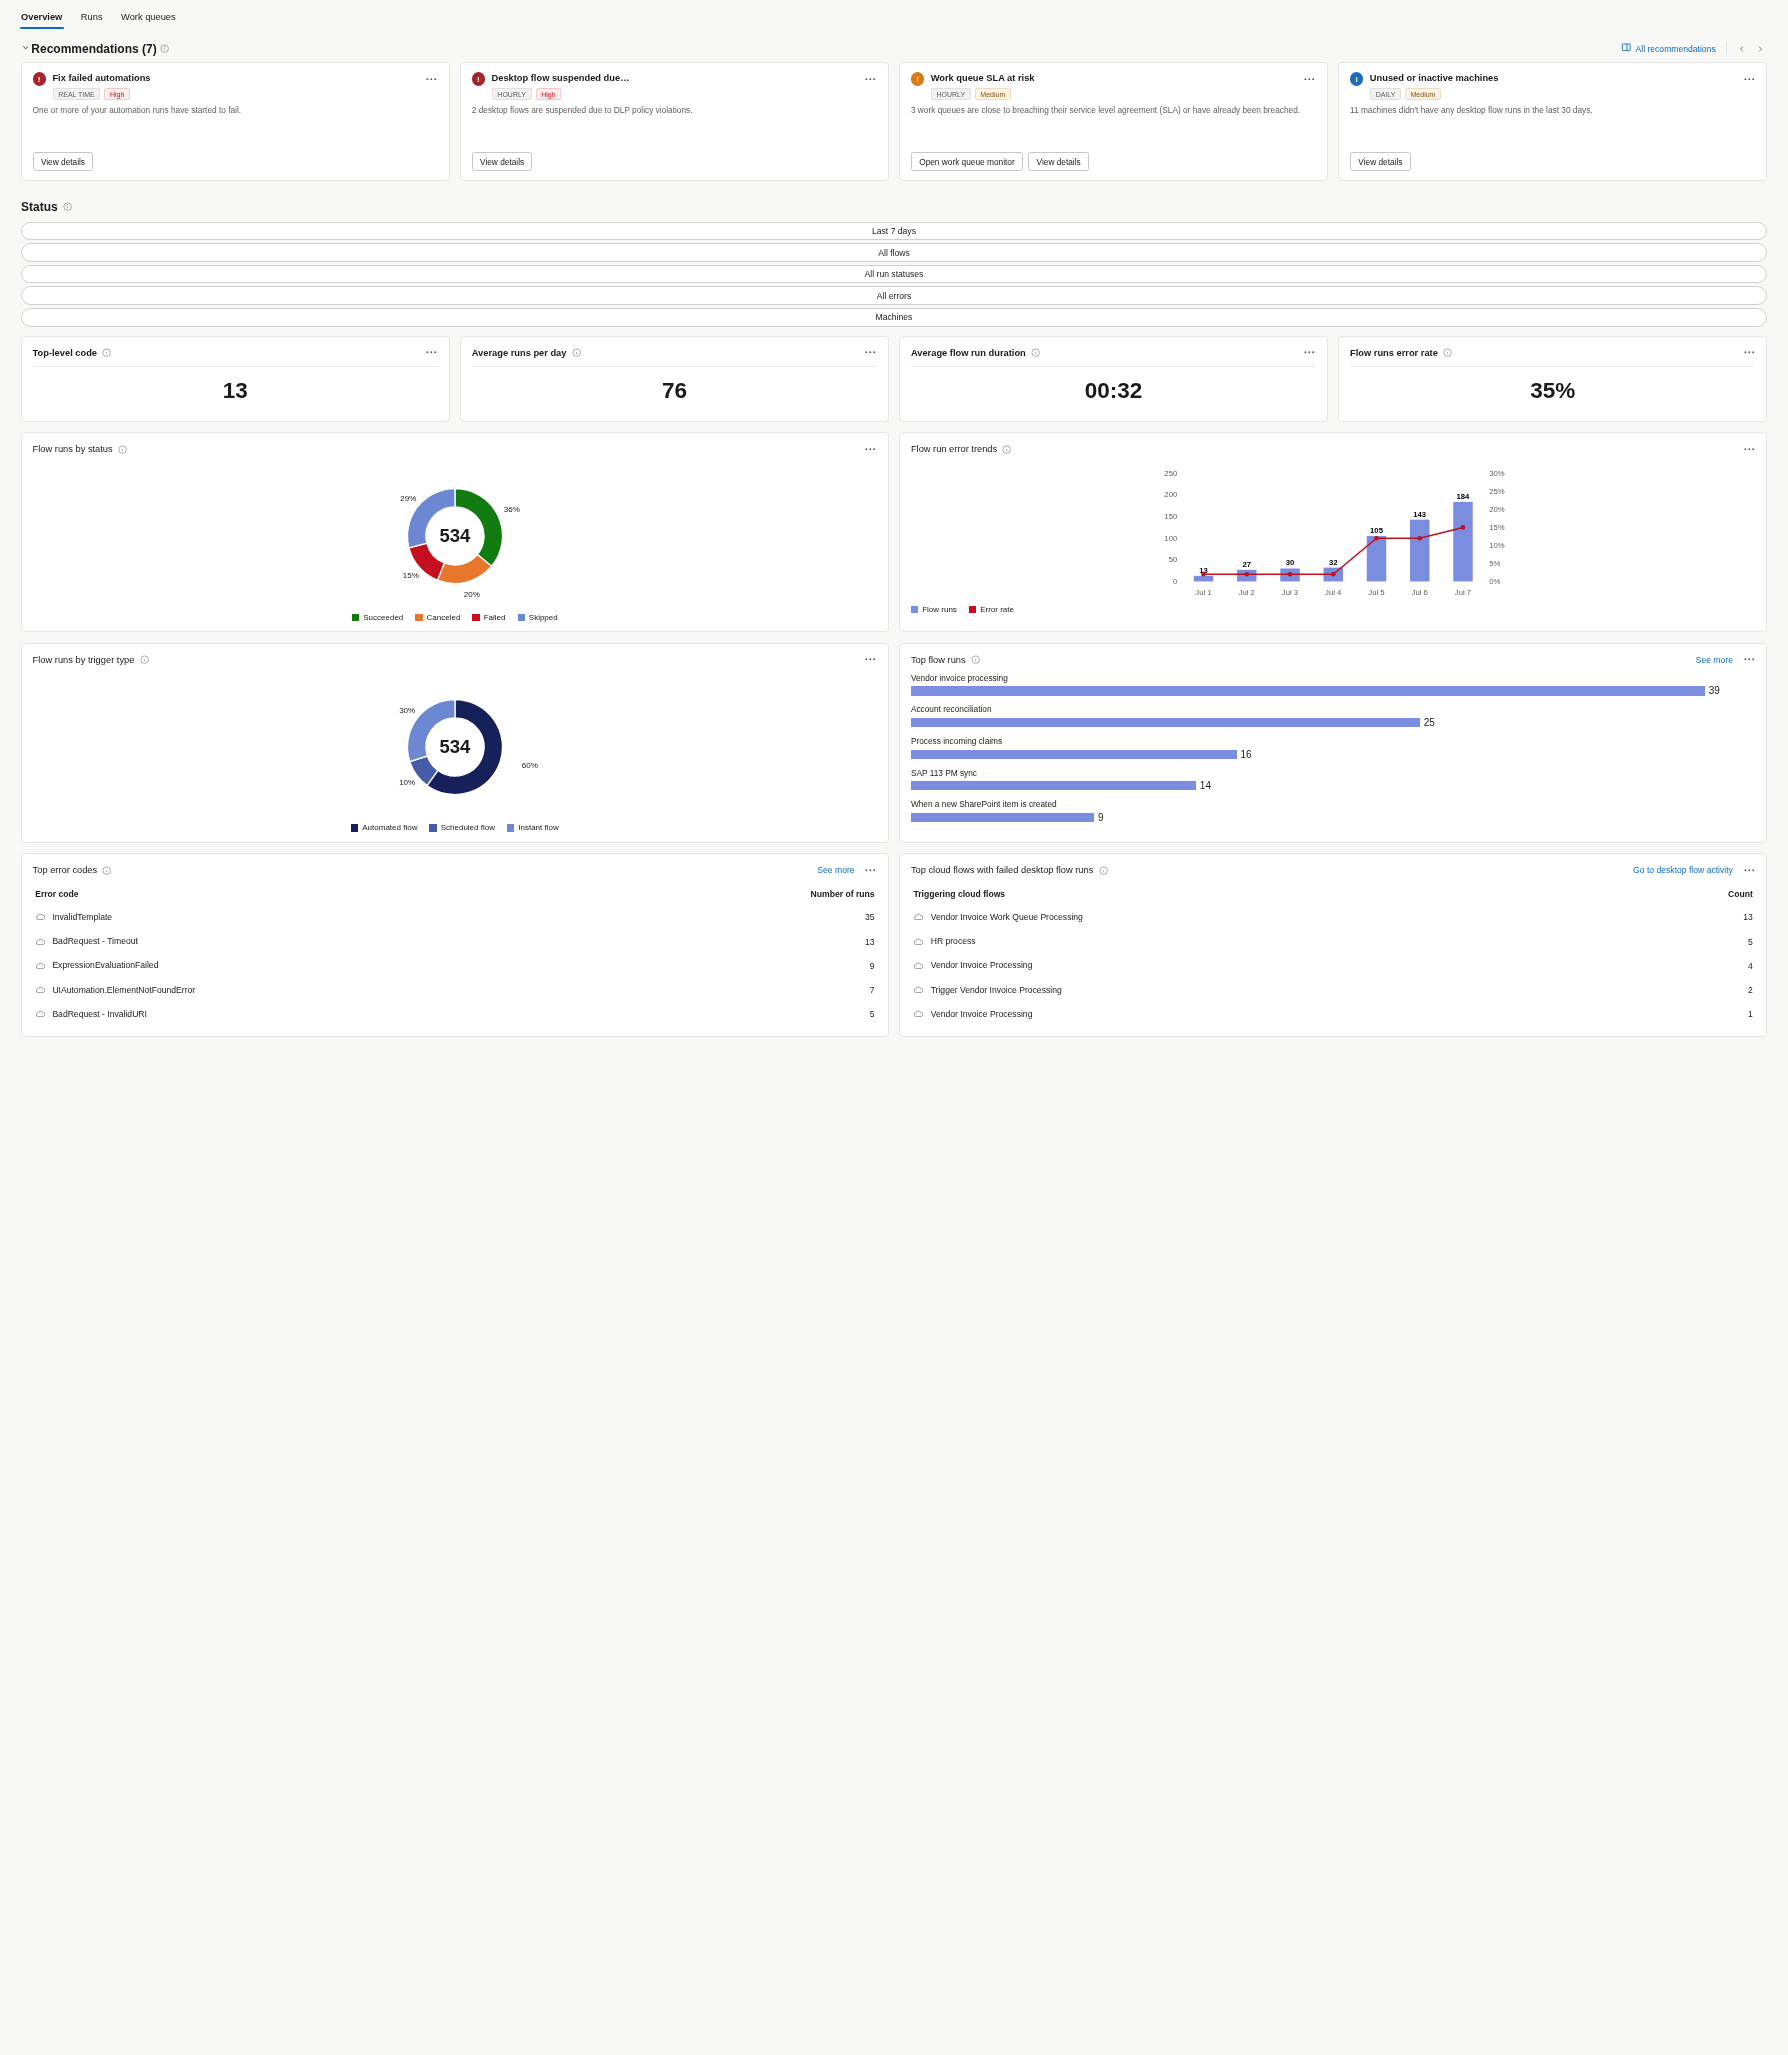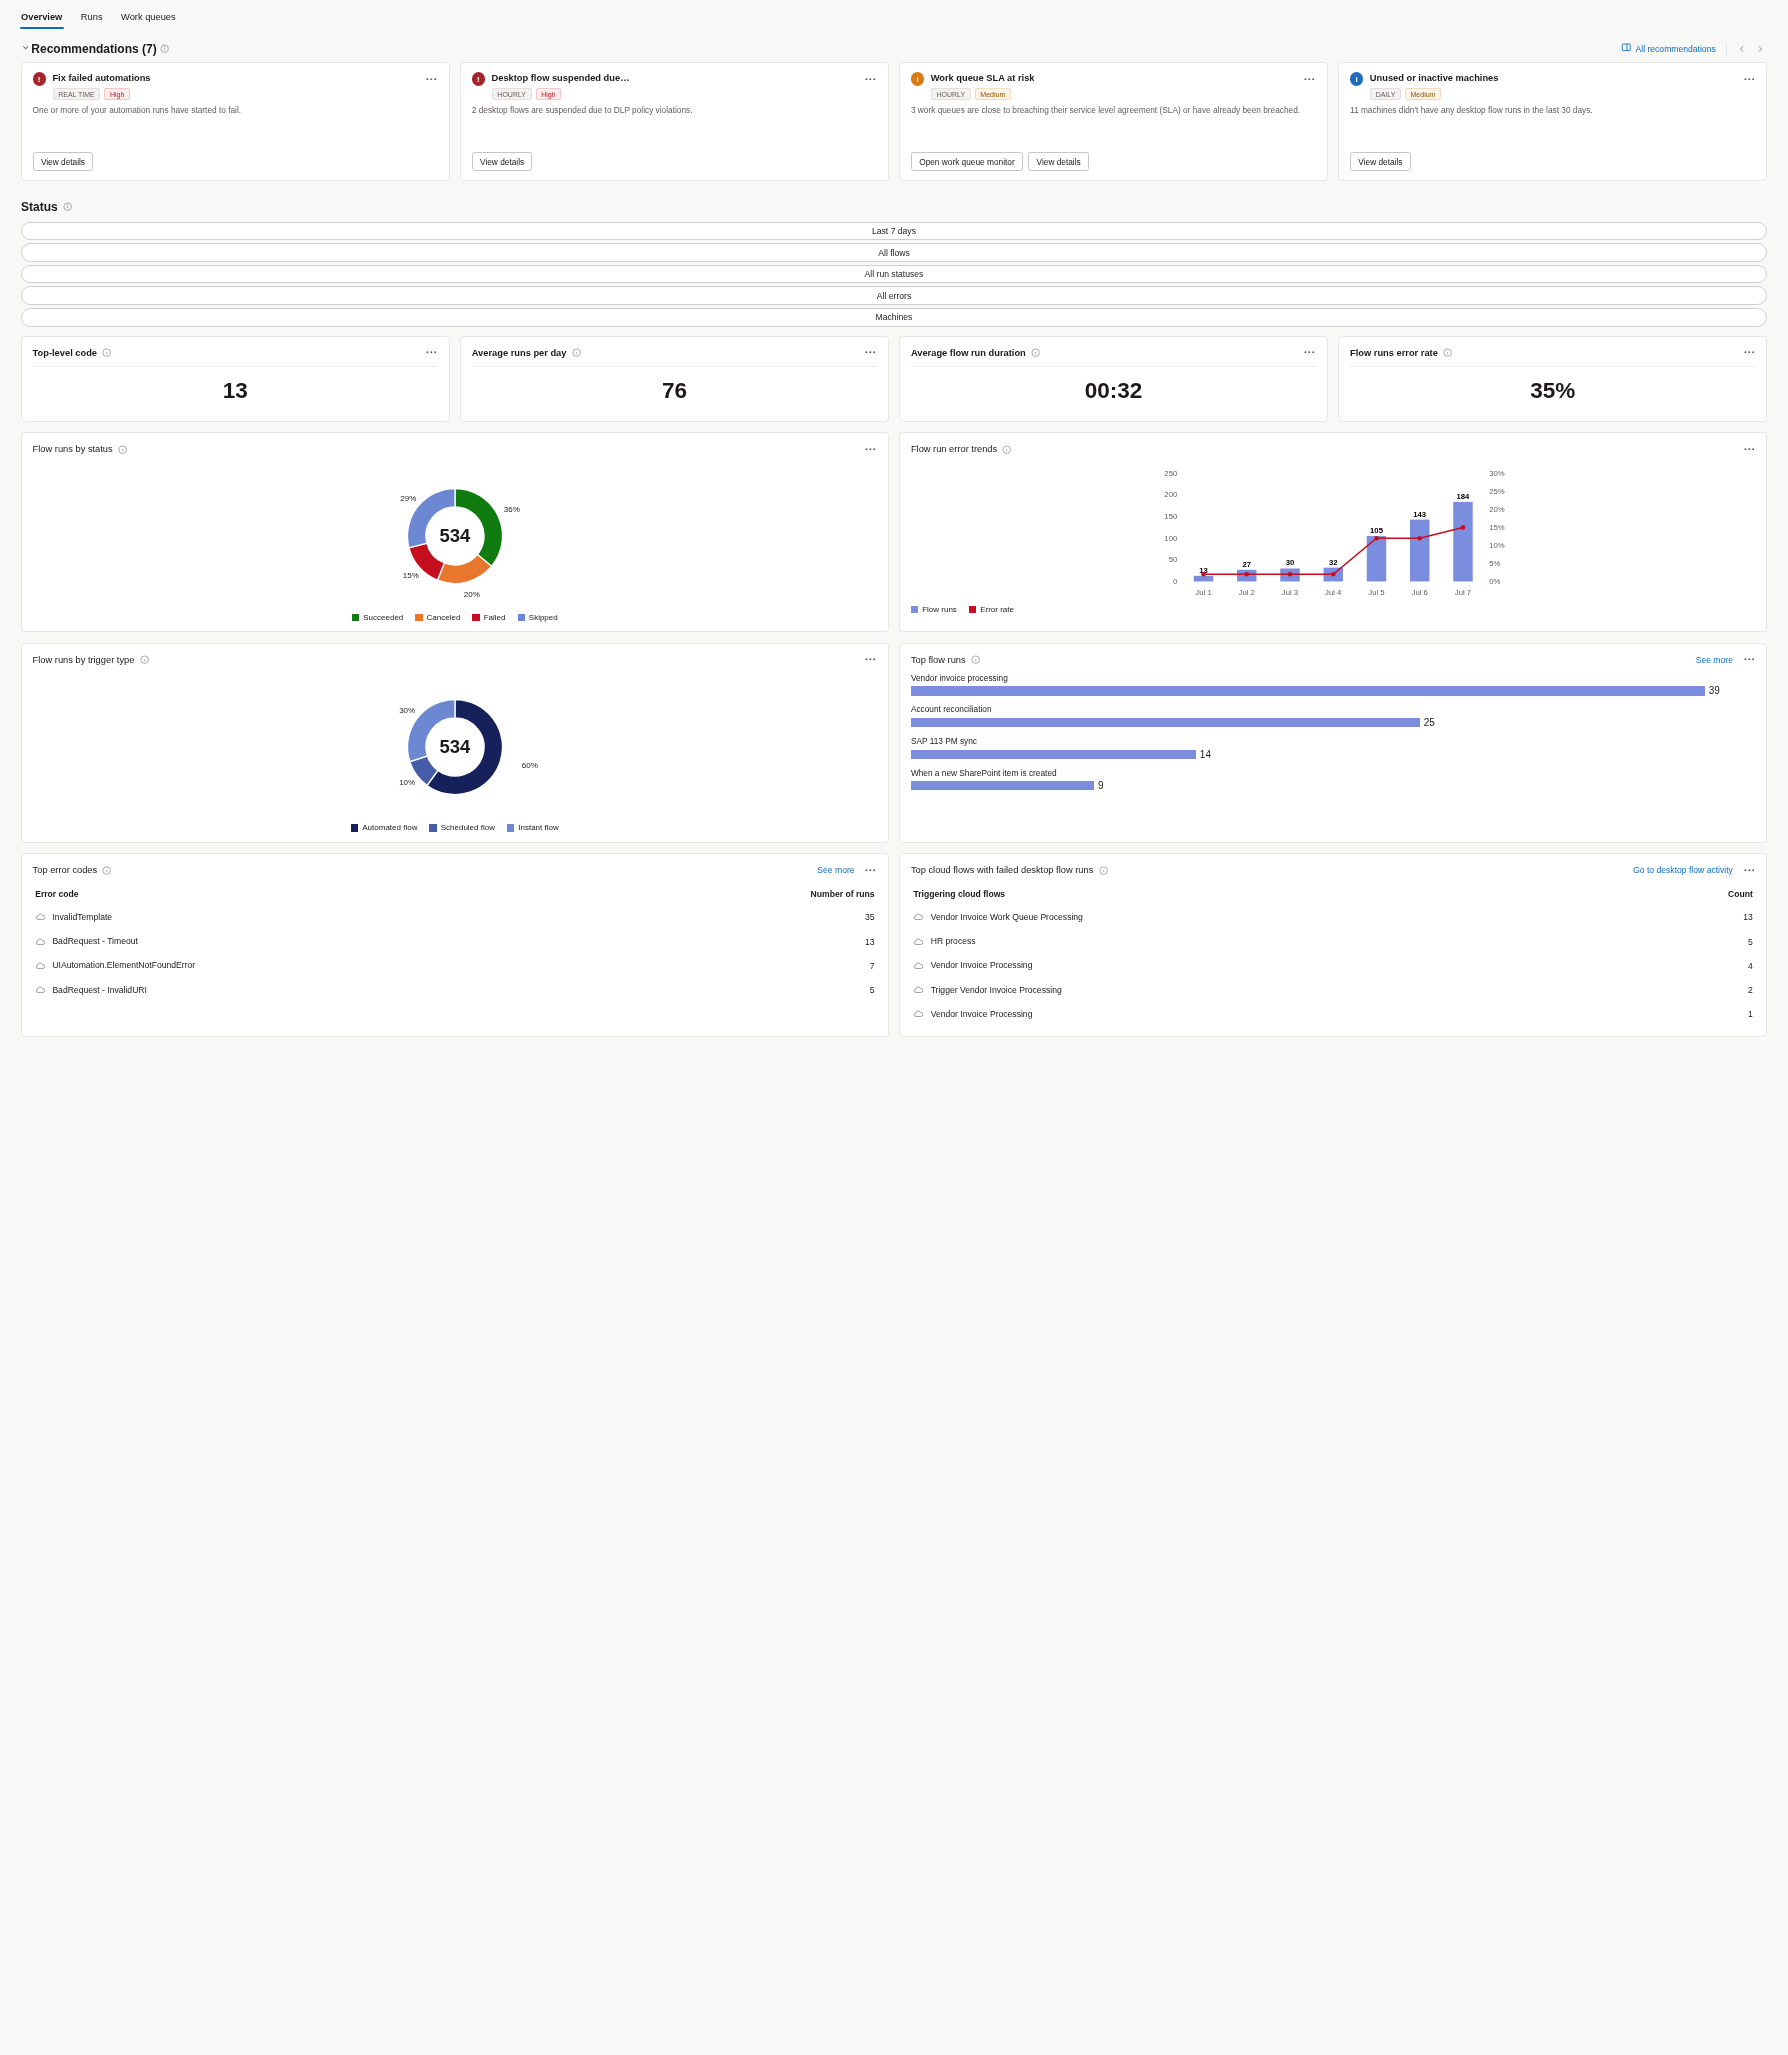--- a/index.html
+++ b/index.html
@@ -628,20 +628,27 @@
           </div>
         </div>
         <div class="hbar-item">
           <div class="hbar-label">Account reconciliation</div>
           <div class="hbar-track">
             <div class="hbar-fill" style="width: 60.2564%;"></div>
             <span class="hbar-val">25</span>
           </div>
         </div>
         <div class="hbar-item">
+          <div class="hbar-label">Process incoming claims</div>
+          <div class="hbar-track">
+            <div class="hbar-fill" style="width: 38.5641%;"></div>
+            <span class="hbar-val">16</span>
+          </div>
+        </div>
+        <div class="hbar-item">
           <div class="hbar-label">SAP 113 PM sync</div>
           <div class="hbar-track">
             <div class="hbar-fill" style="width: 33.7436%;"></div>
             <span class="hbar-val">14</span>
           </div>
         </div>
         <div class="hbar-item">
           <div class="hbar-label">When a new SharePoint item is created</div>
           <div class="hbar-track">
             <div class="hbar-fill" style="width: 21.6923%;"></div>
@@ -697,20 +704,28 @@
                   <path d="M7 17a4 4 0 0 1 0-8 5 5 0 0 1 9.6-1.5A4 4 0 0 1 18 17H7z"></path>
                 </svg>
               </span><span>BadRequest - Timeout</span></td>
             <td class="right">13</td>
           </tr>
           <tr>
             <td><span class="cloud-icon">
                 <svg viewBox="0 0 24 24">
                   <path d="M7 17a4 4 0 0 1 0-8 5 5 0 0 1 9.6-1.5A4 4 0 0 1 18 17H7z"></path>
                 </svg>
+              </span><span>ExpressionEvaluationFailed</span></td>
+            <td class="right">9</td>
+          </tr>
+          <tr>
+            <td><span class="cloud-icon">
+                <svg viewBox="0 0 24 24">
+                  <path d="M7 17a4 4 0 0 1 0-8 5 5 0 0 1 9.6-1.5A4 4 0 0 1 18 17H7z"></path>
+                </svg>
               </span><span>UIAutomation.ElementNotFoundError</span></td>
             <td class="right">7</td>
           </tr>
           <tr>
             <td><span class="cloud-icon">
                 <svg viewBox="0 0 24 24">
                   <path d="M7 17a4 4 0 0 1 0-8 5 5 0 0 1 9.6-1.5A4 4 0 0 1 18 17H7z"></path>
                 </svg>
               </span><span>BadRequest - InvalidURI</span></td>
             <td class="right">5</td>

